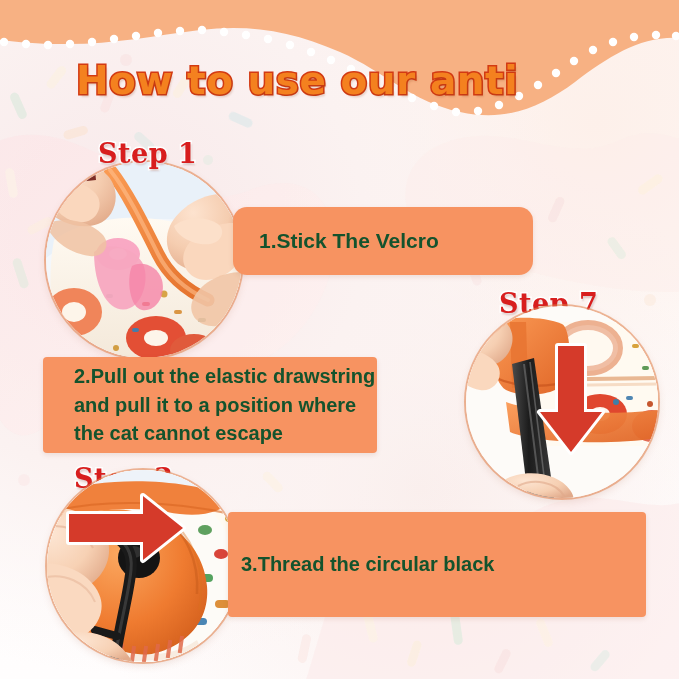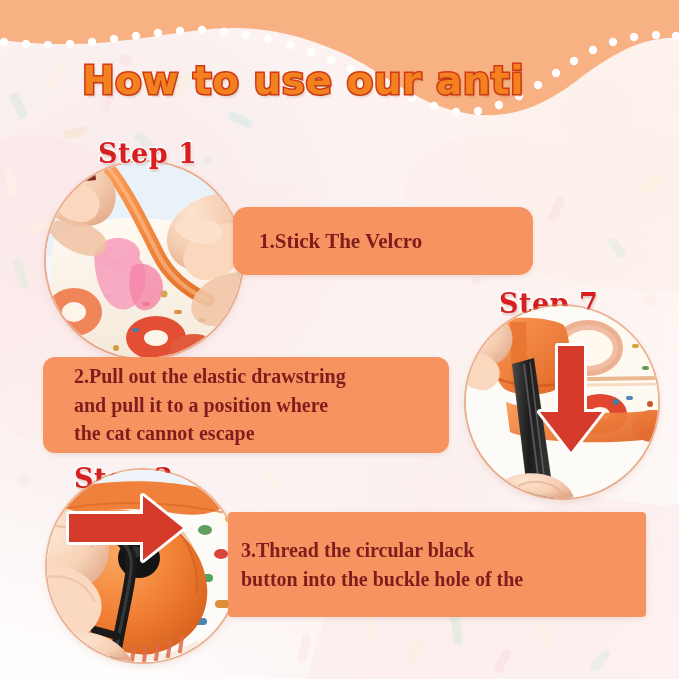--- a/index.html
+++ b/index.html
@@ -43,21 +43,21 @@
     position: absolute;
     top: 0; left: 0;
     width: 679px;
     height: 170px;
     pointer-events: none;
   }
 
   
   .title {
     position: absolute;
-    left: 12px;
+    left: 6px;
     width: 582px;
     text-align: center;
     font-family: "DejaVu Sans", sans-serif;
     font-weight: bold;
     font-size: 39px;
     letter-spacing: .5px;
     color: #F4811F;
     -webkit-text-stroke: 3px #D33A13;
     paint-order: stroke fill;
     text-shadow: 2px 3px 2px rgba(140,60,20,.18);
@@ -80,22 +80,22 @@
     letter-spacing: .5px;
   }
   .steplabel.s1 { left: 66px;  top: 138px; margin-left: 32px; }
   .steplabel.s2 { left: 499px; top: 288px; }
   .steplabel.s3 { left: 74px;  top: 463px; text-align: center; }
 
   
   .banner {
     position: absolute;
     background: #F79361;
-    color: #7f1d1d;
-    font-family: Liberation Serif, serif;
+    color: #14532d;
+    font-family: Liberation Sans, sans-serif;
     font-weight: bold;
     box-sizing: border-box;
     display: flex;
     flex-direction: column;
     justify-content: center;
     box-shadow: 0 2px 5px rgba(150,80,50,.13);
   }
   .banner .ln {
     display: block;
     white-space: nowrap;
@@ -103,22 +103,22 @@
 
   .banner.b1 {
     left: 233px; top: 207px;
     width: 300px; height: 68px;
     border-radius: 14px 14px 14px 14px;
     font-size: 21px;
     padding-left: 26px;
   }
   .banner.b2 {
     left: 43px; top: 357px;
-    width: 406px; height: 96px;
-    border-radius: 12px;
+    width: 334px; height: 96px;
+    border-radius: 4px;
     font-size: 20px;
     padding-left: 31px;
     line-height: 1.42;
   }
   .banner.b3 {
     left: 228px; top: 512px;
     width: 418px; height: 105px;
     border-radius: 4px;
     font-size: 20px;
     padding-left: 13px;
@@ -444,16 +444,15 @@
 
       <g>
         <path d="M22,44 L96,44 L96,26 L136,58 L96,90 L96,72 L22,72 Z" fill="#d53a2a" stroke="#ffffff" stroke-width="6" stroke-linejoin="round"></path>
         <path d="M22,44 L96,44 L96,26 L136,58 L96,90 L96,72 L22,72 Z" fill="#d53a2a"></path>
       </g>
     </svg>
   </div>
 
   <div class="banner b3">
     <span class="ln">3.Thread the circular black</span>
-    <span class="ln">button into the buckle hole of the</span>
   </div>
 
 </div>
 
 </body></html>

